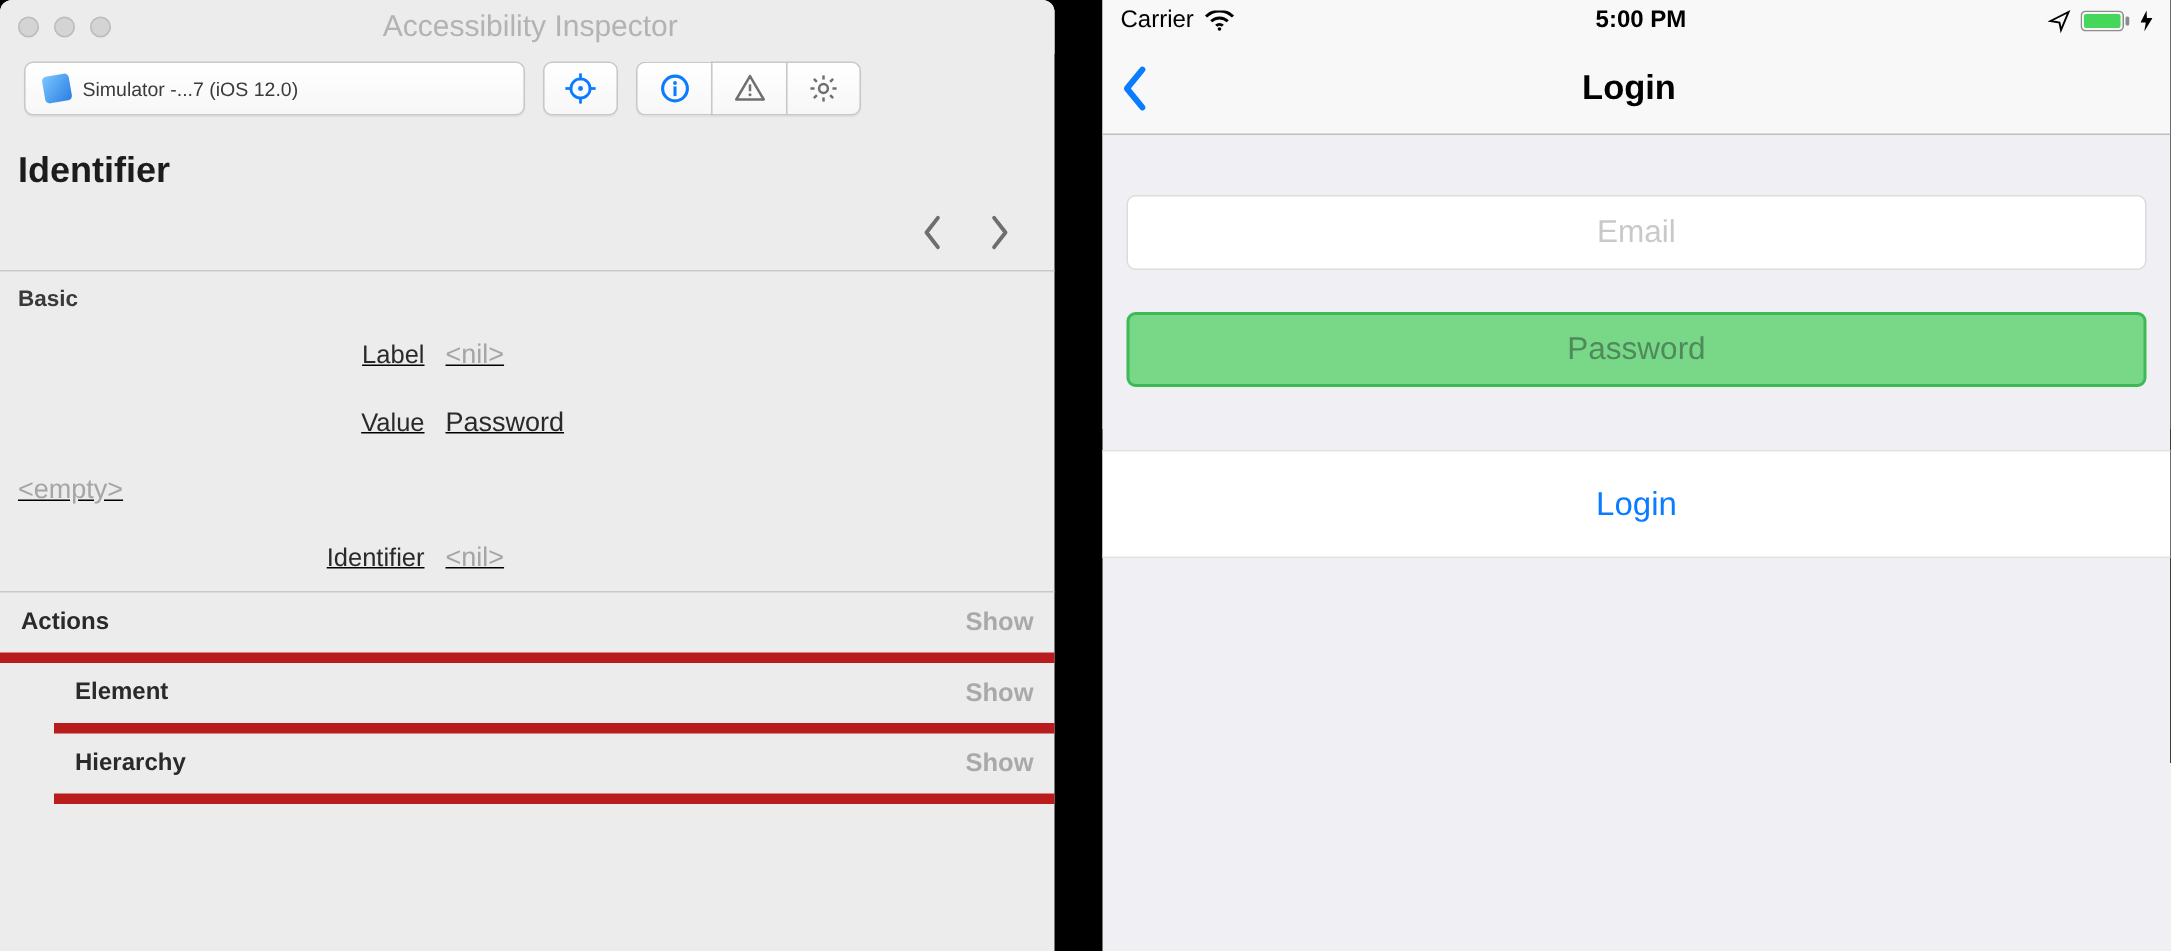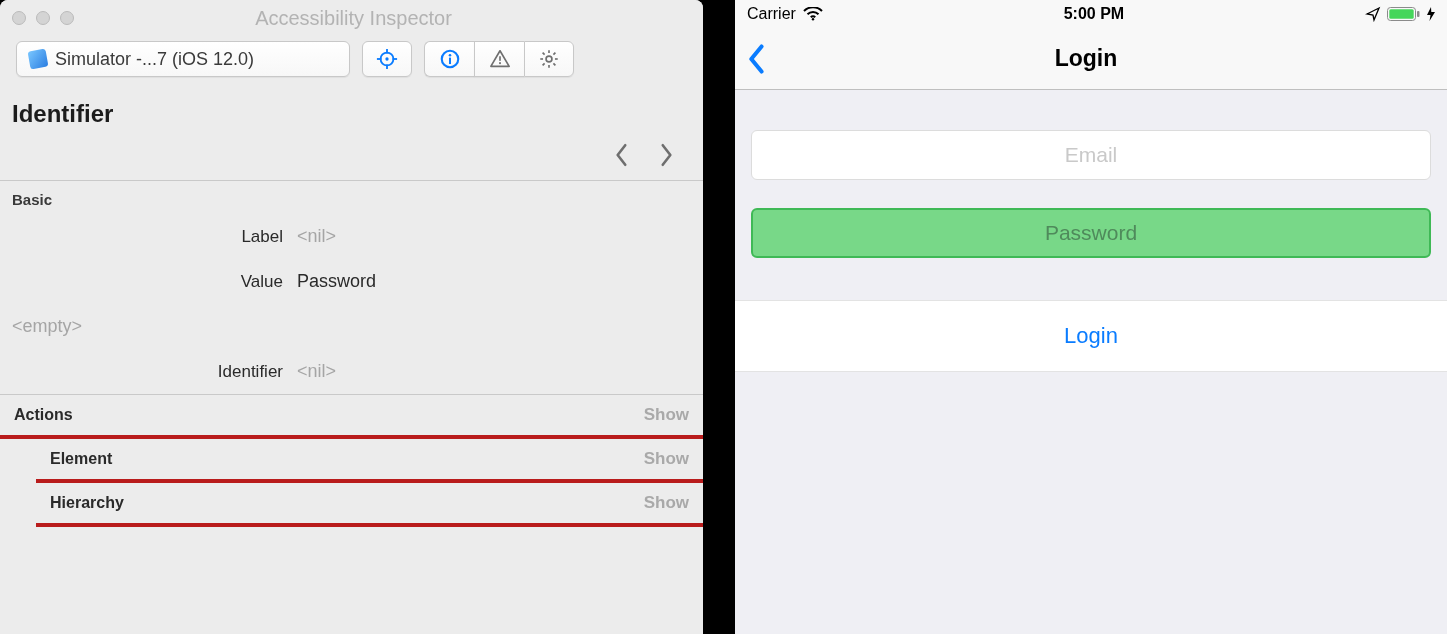--- a/index.html
+++ b/index.html
@@ -16,43 +16,43 @@
 .titlebar-title { flex: 1; text-align: center; color: #b3b3b3; font-size: 20px; font-weight: 400; }
 .spacer58 { width: 58px; }
 
 .toolbar { height: 50px; display: flex; align-items: center; padding: 4px 16px 8px; gap: 12px; }
 .seg {
   height: 36px; border-radius: 6px; border: 1px solid #c8c8c8; background: linear-gradient(#fff,#f7f7f7);
   box-shadow: 0 1px 1px rgba(0,0,0,0.06); display: flex; align-items: center; justify-content: center;
 }
 .target-sel { padding: 0 12px; width: 334px; justify-content: flex-start; gap: 8px; }
 .sim-icon { width: 18px; height: 18px; background: linear-gradient(135deg,#7ac7ff,#2a7de1); border-radius: 3px; transform: rotate(-10deg); }
-.target-sel-text { font-size: 18px; color: #3a3a3a; flex: 1; white-space: nowrap; overflow: hidden; }
+.target-sel-text { font-size: 13px; color: #3a3a3a; flex: 1; white-space: nowrap; overflow: hidden; }
 
 .btn-sq { width: 50px; }
 .btn-group { display: flex; }
 .btn-group .seg { border-radius: 0; border-right: none; }
 .btn-group .seg:first-child { border-top-left-radius: 6px; border-bottom-left-radius: 6px; }
 .btn-group .seg:last-child  { border-top-right-radius: 6px; border-bottom-right-radius: 6px; border-right: 1px solid #c8c8c8; }
 
 .section-title { font-size: 24px; font-weight: 600; padding: 14px 12px 10px; color: #1c1c1c; }
 .prevnext { display: flex; gap: 26px; justify-content: flex-end; padding: 4px 28px 12px; }
 .chev { color: #6e6e6e; }
 
 .rule { height: 1px; background: #c9c9c9; }
 
 .basic-label { font-size: 15px; font-weight: 600; color: #3a3a3a; padding: 10px 12px 6px; }
-.kv { display: flex; padding: 12px 12px; align-items: center; }
+.kv { display: flex; padding: 12px 12px; align-items: center; text-decoration: underline; }
 .kv .k { width: 285px; text-align: right; padding-right: 14px; font-size: 17px; color: #2a2a2a; }
 .kv .v { font-size: 18px; color: #2a2a2a; }
 .kv .nil { color: #a5a5a5; }
 
 .row-head {
   display: flex; justify-content: space-between; align-items: center; padding: 10px 14px;
-  border-top: 1px solid #c9c9c9; border-bottom: 4px solid #b91c1c;
+  border-top: 1px solid #c9c9c9; border-bottom: 7px solid #b91c1c;
 }
 .row-head + .row-head { border-top: none; margin-left: 36px; }
 .row-head .h { font-size: 16px; font-weight: 600; color: #2a2a2a; }
 .row-head .show { font-size: 17px; font-weight: 600; color: #a9a9a9; }
 
 .gap { flex: 1; }
 
 .vgap { width: 32px; background: #000; height: 634px; }
 
 

